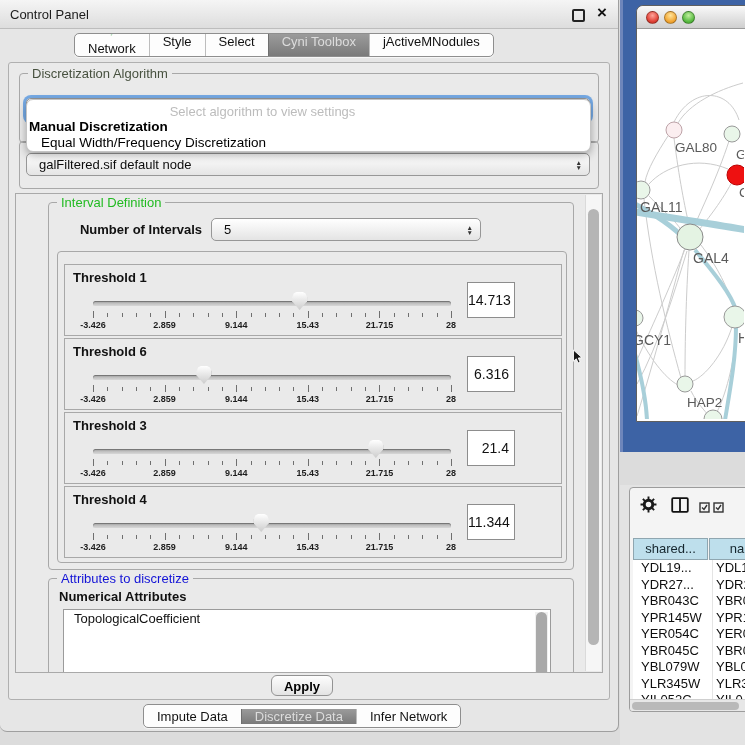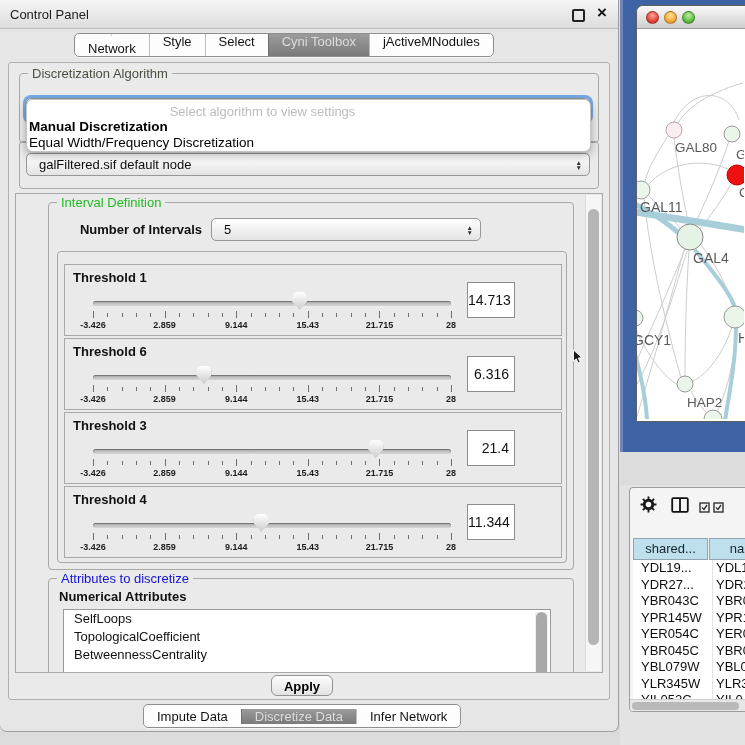--- a/index.html
+++ b/index.html
@@ -155,21 +155,21 @@
         <div class="combo focus" style="left:6px;top:24px;width:564px;">
           <span class="spin">
               <span>▲</span>
               <span>▼</span>
             </span>
         </div>
 
         <div class="popup">
           <div class="hint">Select algorithm to view settings</div>
           <div class="popt b" style="top:19px;">Manual Discretization</div>
-          <div class="popt" style="top:35px;">Equal Width/Frequency Discretization</div>
+          <div class="popt" style="top:35px;margin-left:12px;">Equal Width/Frequency Discretization</div>
         </div>
       </div>
 
       <div class="group" style="left:10px;top:78px;width:578px;height:46px;">
         <span class="legend" style="color:#333;">Table Data</span>
         <div class="combo" style="left:6px;top:11px;width:564px;">
           <span class="cv">galFiltered.sif default node</span>
           <span class="spin">
               <span>▲</span>
               <span>▼</span>
@@ -372,23 +372,21 @@
               <div class="valuebox">11.344</div>
             </div>
           </div>
         </div>
 
         <div class="group" style="left:32px;top:384px;width:524px;height:112px;">
           <span class="legend blue">Attributes to discretize</span>
           <div style="position:absolute;left:10px;top:10px;font-weight:bold;">Numerical Attributes</div>
           <div class="listbox">
             <div class="items">
-                <div class="litem">SelfLoops</div>
                 <div class="litem">TopologicalCoefficient</div>
-                <div class="litem">BetweennessCentrality</div>
               </div>
             <div class="lscroll">
                 <div class="lthumb"></div>
               </div>
           </div>
         </div>
 
         <div class="vscroll">
           <div class="vthumb"></div>
         </div>

